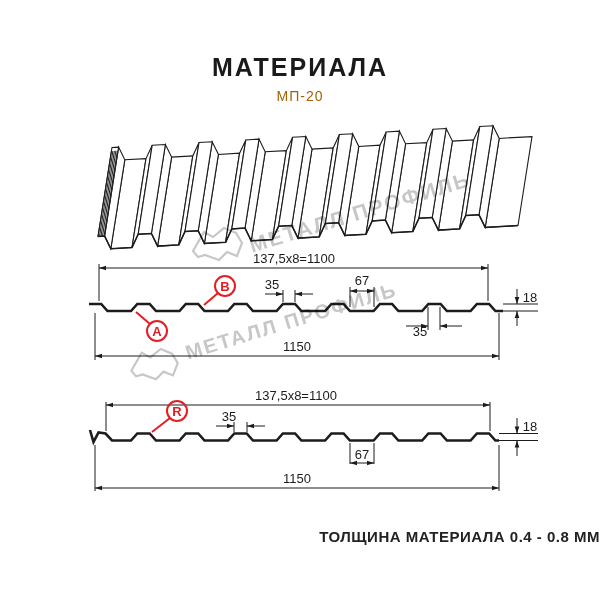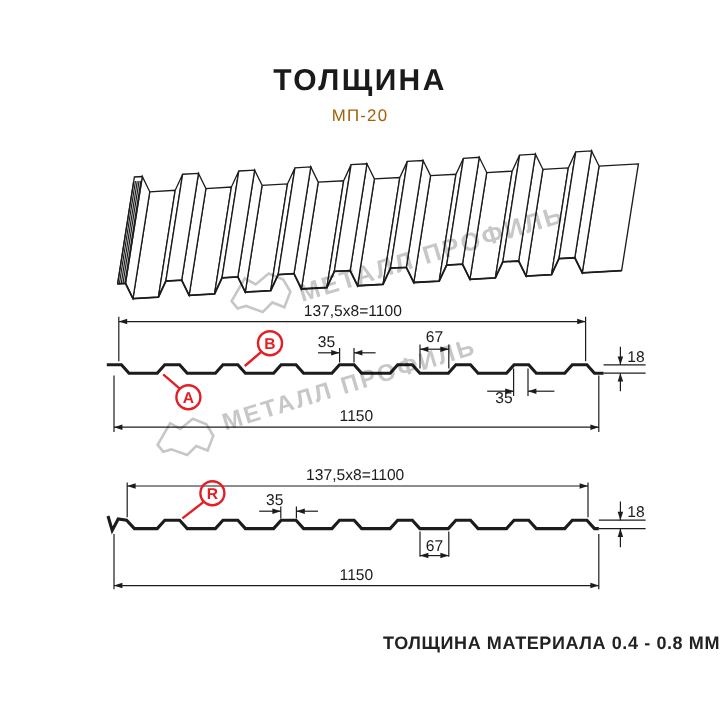--- a/index.html
+++ b/index.html
@@ -18,21 +18,21 @@
   .wm2t{left:186px;top:342px;font-size:20px;transform:rotate(-17deg);transform-origin:0 50%;}
   .dim{font-size:13px;fill:#1c1c1c;}
   .lbl{font-size:13px;font-weight:bold;}
   text{font-family:"Liberation Sans",sans-serif;}
 </style>
 </head>
 <body>
 
 <div class="page">
 
-  <div class="title">ТОЛЩИНА</div>
+  <div class="title">МАТЕРИАЛА</div>
   <div class="subtitle">МП-20</div>
 
   <svg class="draw" width="600" height="600" viewBox="0 0 600 600">
 
     <g id="gen">
         <path d="M89 304L101.2 304L107.5 311L131.0 311L137.3 304L149.7 304L156.0 311L179.5 311L185.8 304L198.2 304L204.5 311L228.0 311L234.3 304L246.7 304L253.0 311L276.6 311L282.9 304L295.1 304L301.4 311L325.1 311L331.4 304L343.6 304L349.9 311L373.6 311L379.9 304L392.1 304L398.4 311L422.1 311L428.4 304L440.6 304L446.9 311L470.6 311L476.9 304L489.1 304L495.4 311L503 311" stroke="#1c1c1c" stroke-width="2.6" fill="none"></path>
         <path d="M90 430L93.5 442L98.5 432.5L105.5 433.5L112 440.5L131.0 440.5L137.3 433.5L149.7 433.5L156.0 440.5L179.5 440.5L185.8 433.5L198.2 433.5L204.5 440.5L228.0 440.5L234.3 433.5L246.7 433.5L253.0 440.5L276.6 440.5L282.9 433.5L295.1 433.5L301.4 440.5L325.1 440.5L331.4 433.5L343.6 433.5L349.9 440.5L373.6 440.5L379.9 433.5L392.1 433.5L398.4 440.5L422.1 440.5L428.4 433.5L440.6 433.5L446.9 440.5L470.6 440.5L476.9 433.5L489.1 433.5L495.4 440.5L499 440.5" stroke="#1c1c1c" stroke-width="2.6" fill="none"></path>
         <line x1="99" y1="264" x2="99" y2="301" stroke="#1c1c1c" stroke-width="1"></line>
         <line x1="488" y1="264" x2="488" y2="301" stroke="#1c1c1c" stroke-width="1"></line>
         <line x1="99" y1="268" x2="488" y2="268" stroke="#1c1c1c" stroke-width="1"></line>

